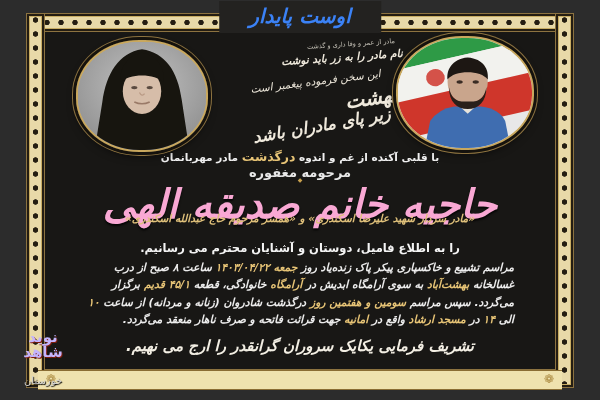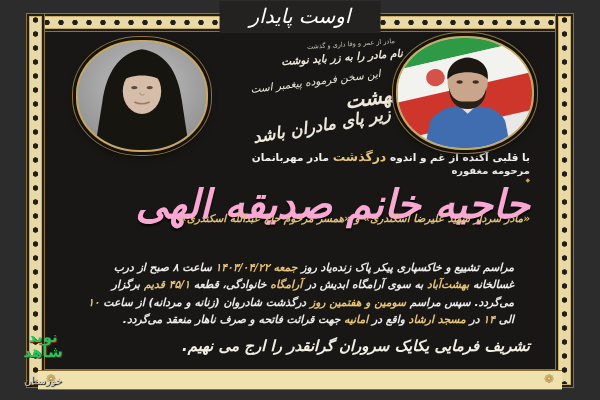--- a/index.html
+++ b/index.html
@@ -20,21 +20,21 @@
   .f-left  {left:26px;top:13px;width:19px;height:375px;
             background-image:radial-gradient(circle at 50% 7px, #241d12 2.4px, transparent 3px);
             background-size:100% 14px;}
   .f-right {left:555px;top:13px;width:19px;height:375px;
             background-image:radial-gradient(circle at 50% 7px, #241d12 2.4px, transparent 3px);
             background-size:100% 14px;}
 
   
   .title{position:absolute;top:1px;left:50%;transform:translateX(-50%);
          background:#232220;padding:3px 30px 5px;z-index:5;
-         color:#ffffff;font-size:20px;font-weight:normal;font-style:italic;
+         color:#3b82f6;font-size:20px;font-weight:bold;font-style:italic;
          letter-spacing:2px;white-space:nowrap;}
 
   
   .medallion{position:absolute;border-radius:48%;overflow:hidden;z-index:4;
              border:2px solid #c9a85e;
              box-shadow:0 0 0 3px #15120d, 0 0 0 4px #8d7340, 0 4px 8px rgba(0,0,0,.6);}
   .med-left {left:76px;top:40px;width:128px;height:108px;background:radial-gradient(#bdbdbd,#8f8f8f);}
   .med-right{left:396px;top:36px;width:134px;height:110px;background:#e9e9e9;}
   .medallion svg{display:block;width:100%;height:100%;}
 
@@ -42,24 +42,24 @@
   .poem{position:absolute;left:200px;top:28px;width:205px;height:128px;z-index:3;
         color:#efe9dc;direction:rtl;}
   .poem div{position:absolute;white-space:nowrap;}
   .pm1{top:12px;right:10px;font-size:6.5px;color:#c4c0b6;transform:rotate(-4deg);}
   .pm2{top:23px;right:2px;font-size:10.5px;font-weight:bold;font-style:italic;transform:rotate(-4deg);}
   .pm3{top:47px;right:24px;font-size:10.5px;font-style:italic;transform:rotate(-7deg);}
   .pm4w{top:58px;right:8px;font-size:20px;font-weight:bold;font-style:italic;transform:rotate(-8deg);}
   .pm4{top:88px;right:14px;font-size:16.5px;font-weight:bold;font-style:italic;transform:rotate(-10deg);}
 
   
-  .line{position:absolute;left:70px;width:460px;z-index:3;direction:rtl;}
+  .line{position:absolute;left:70px;width:460px;text-align:center;z-index:3;direction:rtl;}
   .intro{top:149px;font-size:10.5px;font-weight:bold;color:#f0f0f0;}
   .intro .hl{color:#e7c476;font-size:12.5px;font-weight:800;}
-  .honor{top:165px;font-size:10px;font-weight:bold;color:#e8e8e8;}
+  .honor{top:165px;font-size:13px;font-weight:bold;color:#e8e8e8;}
   .orn{top:176px;font-size:6px;color:#caa24e;}
   .name{top:181px;font-size:40px;font-weight:bold;font-style:italic;color:#f9a8d4;
         text-shadow:0 2px 2px rgba(0,0,0,.8);letter-spacing:1px;}
   .relations{top:212px;font-size:10.5px;font-weight:bold;font-style:italic;color:#dfc07a;}
   .inform{top:241px;font-size:11.5px;font-weight:bold;color:#f4f4f4;}
 
   .details{position:absolute;left:86px;top:259px;width:428px;z-index:3;direction:rtl;
            text-align:right;font-size:10.8px;font-weight:600;line-height:1.62;color:#ededed;font-style:italic;}
   .details .hl{color:#e7c476;font-weight:800;}
 
@@ -68,21 +68,21 @@
   
   .banner{position:absolute;left:38px;right:38px;top:370px;height:18px;z-index:6;
           background:#efe2ae;border-top:1px solid #8a6d33;border-bottom:1px solid #8a6d33;
           display:flex;align-items:center;justify-content:center;
           color:#241c0e;font-size:11.5px;font-weight:800;direction:rtl;}
   .rosette{position:absolute;top:0;font-size:12px;color:#a9873c;line-height:17px;}
   .rosette.r-left{left:8px;} .rosette.r-right{right:8px;}
 
   
   .watermark{position:absolute;left:12px;top:330px;width:62px;z-index:30;text-align:center;direction:rtl;}
-  .wm-main{color:#22c55e;font-size:15px;font-weight:900;line-height:1.0;
+  .wm-main{color:#c4b5fd;font-size:15px;font-weight:900;line-height:1.0;
            text-shadow:1px 1px 0 #7e1c0c;}
   .wm-sub{color:#cfcfcf;font-size:10px;margin-top:15px;text-shadow:1px 1px 1px #000;}
 </style>
 </head>
 <body>
 
 <div class="stage">
 
   <div class="inner"></div>
   <div class="strip f-top"></div>
@@ -135,20 +135,21 @@
     <div class="pm3">این سخن فرموده پیغمبر است</div>
     <div class="pm4w">بهشت</div>
     <div class="pm4">زیر پای مادران باشد</div>
   </div>
 
   <div class="line intro"><span>با قلبی آکنده از غم و اندوه </span><span class="hl">درگذشت</span><span> مادر مهربانمان</span></div>
   <div class="line honor">مرحومه مغفوره</div>
   <div class="line orn">◆</div>
   <div class="line name">حاجیه خانم صدیقه الهی</div>
   <div class="line relations">«مادر سردار شهید علیرضا اسکندری» و «همسر مرحوم حاج عبدالله اسکندری»</div>
+  <div class="line inform">را به اطلاع فامیل، دوستان و آشنایان محترم می رسانیم.</div>
 
   <div class="details"><span>مراسم تشییع و خاکسپاری پیکر پاک زنده‌یاد روز </span><span class="hl">جمعه ۱۴۰۳/۰۴/۲۲</span><span> ساعت ۸ صبح از درب غسالخانه </span><span class="hl">بهشت‌آباد</span><span> به سوی آرامگاه ابدیش در </span><span class="hl">آرامگاه</span><span> خانوادگی، قطعه </span><span class="hl">۴۵/۱ قدیم</span><span> برگزار می‌گردد. سپس مراسم </span><span class="hl">سومین و هفتمین روز</span><span> درگذشت شادروان (زنانه و مردانه) از ساعت </span><span class="hl">۱۰</span><span> الی </span><span class="hl">۱۴</span><span> در </span><span class="hl">مسجد ارشاد</span><span> واقع در </span><span class="hl">امانیه</span><span> جهت قرائت فاتحه و صرف ناهار منعقد می‌گردد.</span></div>
 
   <div class="line closing">تشریف فرمایی یکایک سروران گرانقدر را ارج می نهیم.</div>
 
   <div class="banner">
     <span class="rosette r-left">❁</span>
     <span class="rosette r-right">❁</span>
   </div>
 

